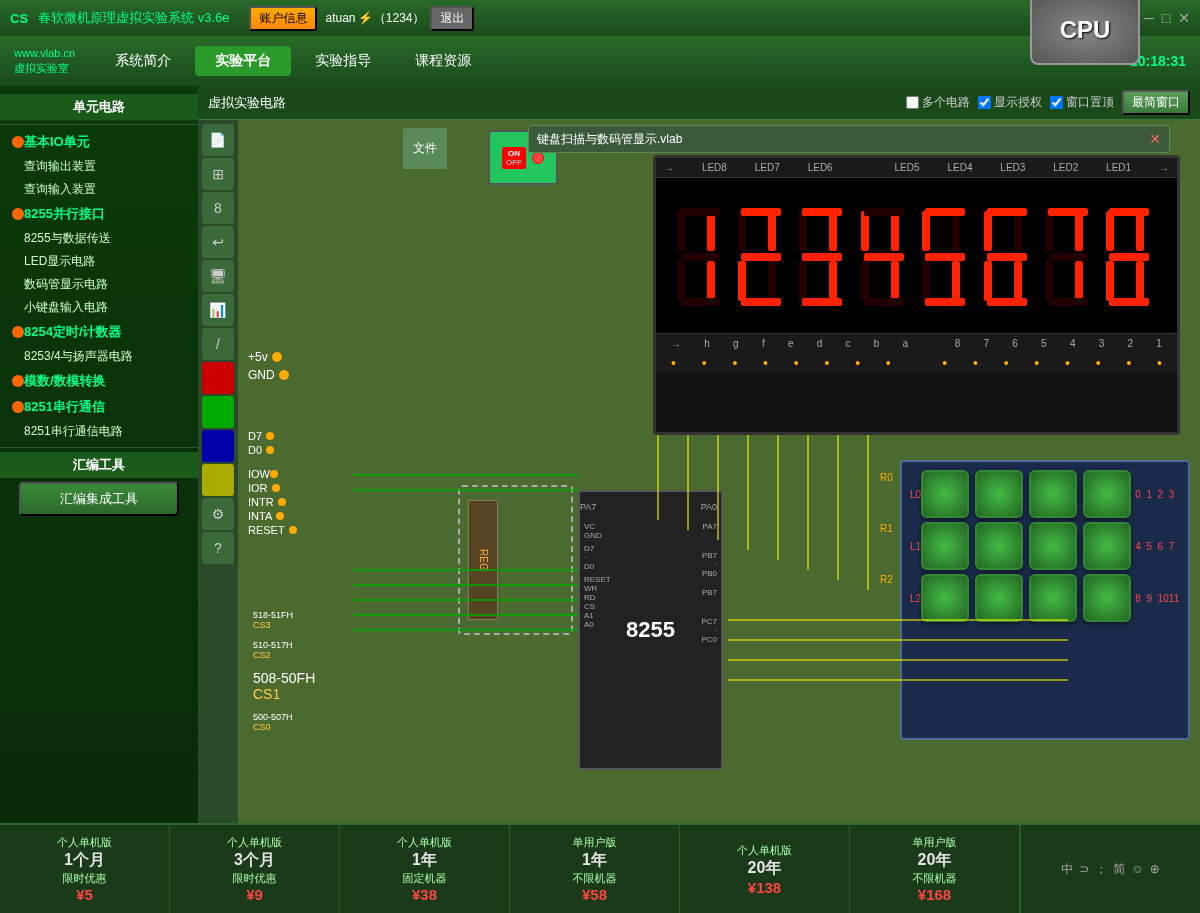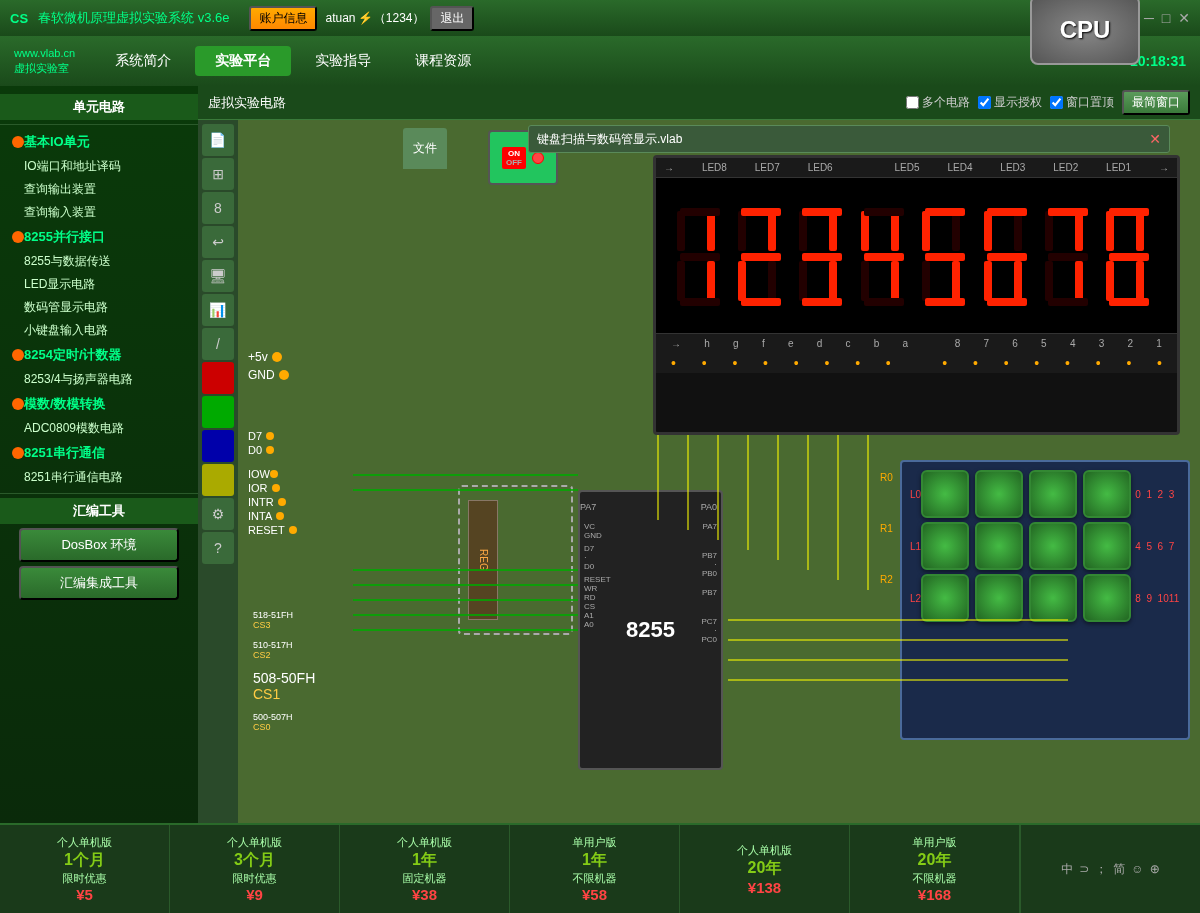--- a/index.html
+++ b/index.html
@@ -170,21 +170,21 @@
       background: #3a5a3a; border: 1px solid #5a8a5a; border-radius: 3px;
       display: flex; align-items: center; padding: 0 8px;
     }
     #exp-tab .exp-name { color: #fff; font-size: 12px; }
     #exp-tab .close-btn { margin-left: auto; color: #ff6666; cursor: pointer; font-size: 14px; }
     .price-item {
       flex: 1; display: flex; flex-direction: column; align-items: center;
       justify-content: center; border-right: 1px solid #2a5a2a; padding: 6px;
     }
     .price-type { color: #aaffaa; font-size: 11px; }
-    .price-duration { color: #84cc16; font-size: 16px; font-weight: bold; }
+    .price-duration { color: #e5e5e5; font-size: 16px; font-weight: bold; }
     .price-promo { color: #aaffaa; font-size: 11px; }
     .price-value { color: #ff4444; font-size: 15px; font-weight: bold; }
     .price-item:last-child { border-right: none; }
     
     
     #ime-bar {
       width: 180px; background: #1a3a1a; border-left: 1px solid #2a5a2a;
       display: flex; align-items: center; justify-content: center;
       gap: 6px; color: #aaa; font-size: 12px;
     }
@@ -238,21 +238,20 @@
 <div id="main">
 
   <div id="sidebar">
     <div class="sidebar-section-title">单元电路</div>
     <div class="sidebar-divider"></div>
 
     <div class="sidebar-category">
       <span class="sidebar-dot"></span>
       <span>基本IO单元</span>
     </div>
-    <span class="sidebar-item">IO端口和地址译码</span>
     <span class="sidebar-item">查询输出装置</span>
     <span class="sidebar-item">查询输入装置</span>
 
     <div class="sidebar-category">
       <span class="sidebar-dot"></span>
       <span>8255并行接口</span>
     </div>
     <span class="sidebar-item">8255与数据传送</span>
     <span class="sidebar-item">LED显示电路</span>
     <span class="sidebar-item">数码管显示电路</span>
@@ -261,31 +260,29 @@
     <div class="sidebar-category">
       <span class="sidebar-dot"></span>
       <span>8254定时/计数器</span>
     </div>
     <span class="sidebar-item">8253/4与扬声器电路</span>
 
     <div class="sidebar-category">
       <span class="sidebar-dot"></span>
       <span>模数/数模转换</span>
     </div>
-    <span class="sidebar-item">ADC0809模数电路</span>
 
     <div class="sidebar-category">
       <span class="sidebar-dot"></span>
       <span>8251串行通信</span>
     </div>
     <span class="sidebar-item">8251串行通信电路</span>
 
     <div class="sidebar-divider"></div>
     <div class="sidebar-section-title">汇编工具</div>
-    <button class="sidebar-tool-btn">DosBox 环境</button>
     <button class="sidebar-tool-btn">汇编集成工具</button>
   </div>
 
   <div id="content">
 
     <div id="vlab-bar">
       <span class="vlab-title">虚拟实验电路</span>
       <div class="vlab-controls">
         <label>
           <input type="checkbox" style="">

